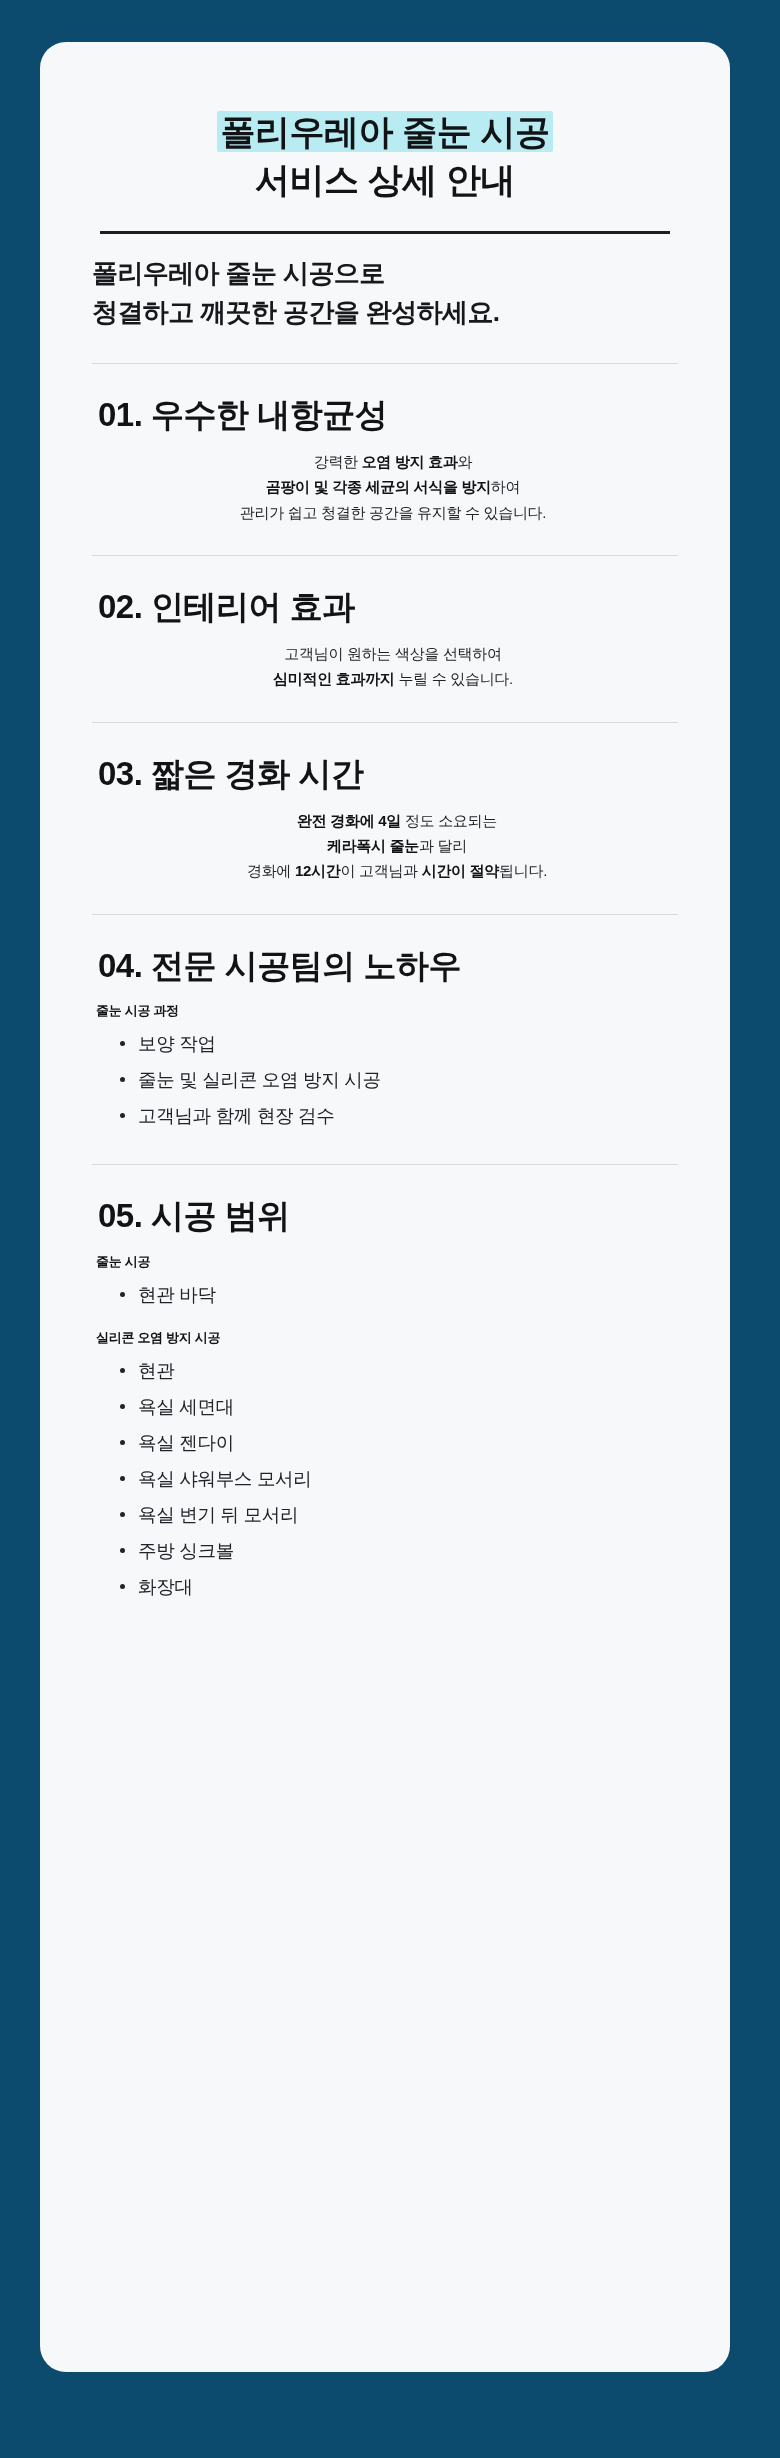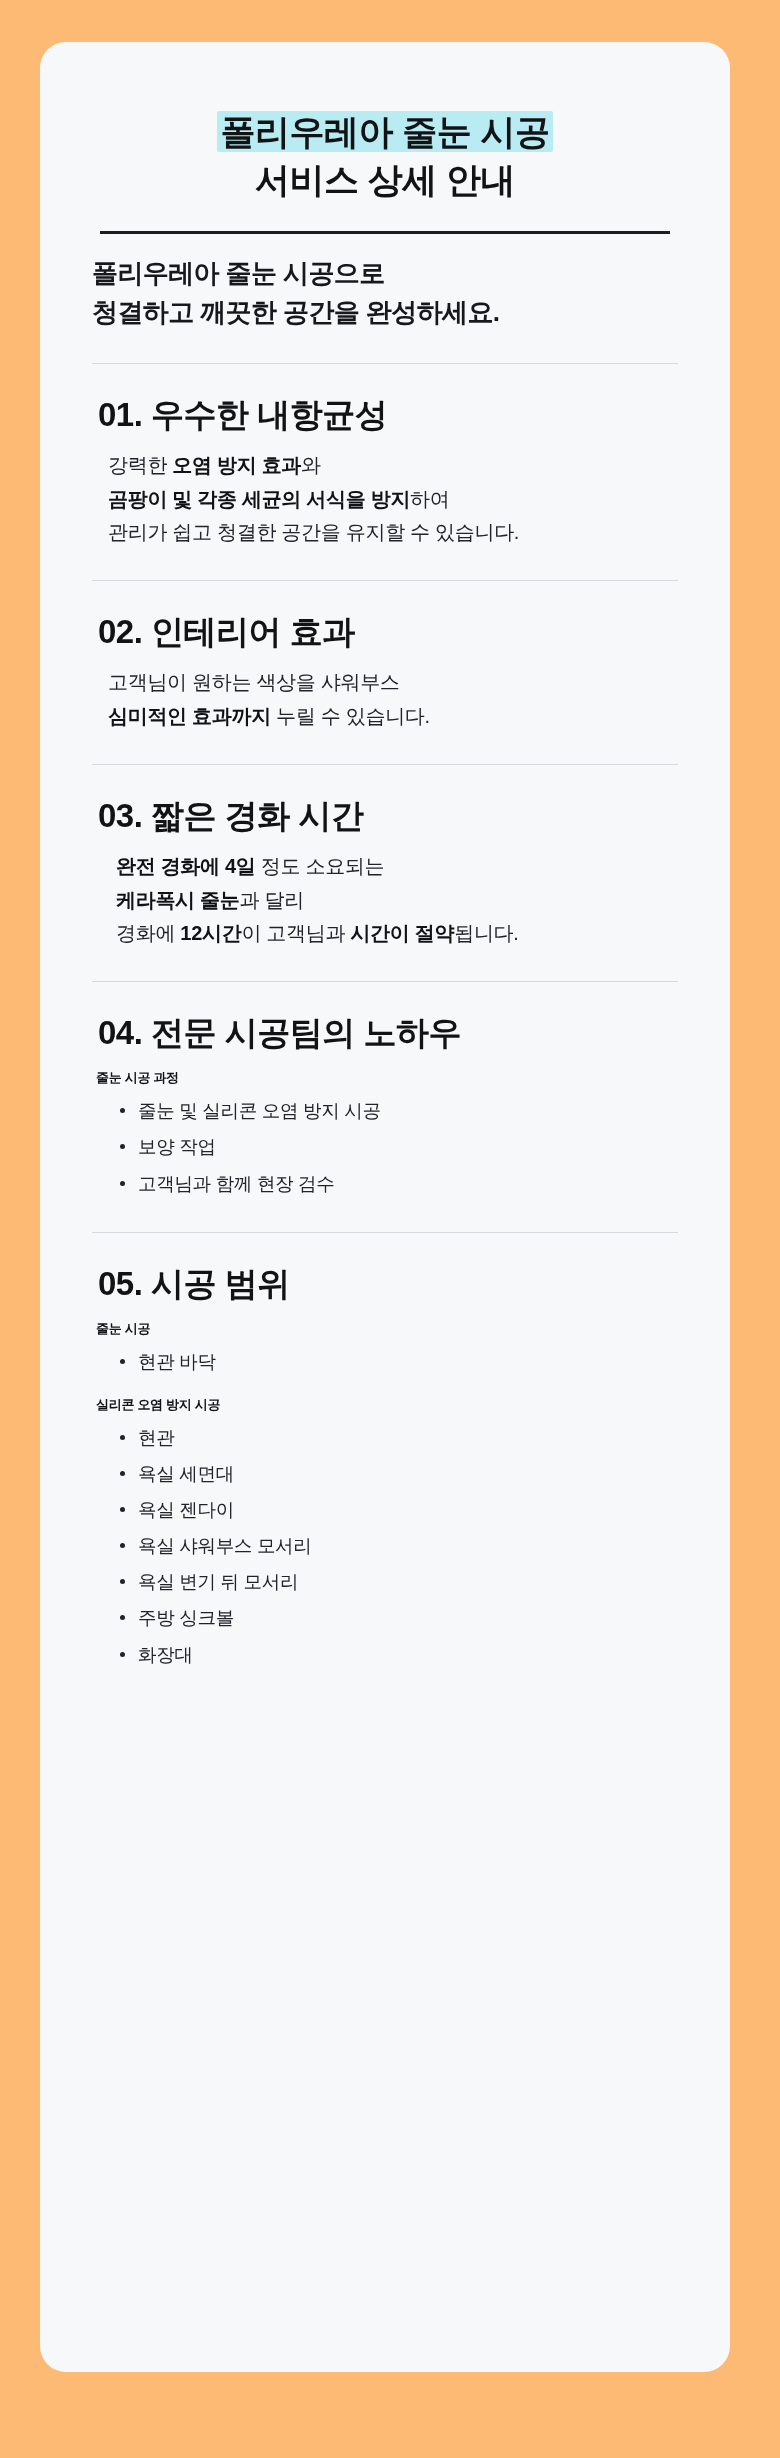--- a/index.html
+++ b/index.html
@@ -10,21 +10,21 @@
     width: 780px;
     height: 2458px;
     background: #a9e0ea;
     font-family: "Liberation Sans", sans-serif;
     -webkit-font-smoothing: antialiased;
   }
   .page {
     position: relative;
     width: 780px;
     height: 2458px;
-    background: #fdba74;
+    background: #0c4a6e;
     box-sizing: border-box;
     padding: 42px 50px 56px 40px;
   }
   .card {
     background: #f7f8f9;
     border-radius: 26px;
     width: 100%;
     min-height: 2330px;
     box-sizing: border-box;
     padding: 44px 52px 60px 52px;
@@ -75,25 +75,26 @@
   }
   .sec-heading {
     font-size: 33px;
     font-weight: bold;
     color: #111315;
     letter-spacing: -0.5px;
     margin: 0 0 4px 6px;
     line-height: 1.5;
   }
   .sec-body {
-    font-size: 20px;
+    font-size: 15px;
     color: #20242a;
     line-height: 1.68;
     margin: 10px 0 26px 16px;
     letter-spacing: -0.3px;
+    text-align: center;
   }
   .sec-body.tight {
     margin-left: 24px;
   }
   .sec-body b {
     font-weight: bold;
     color: #101215;
   }
 
   .sub-label {
@@ -161,21 +162,21 @@
         </div>
       </div>
     </div>
 
     <hr class="sec-rule">
 
     <div class="section">
       <div class="sec-heading">02. 인테리어 효과</div>
       <div class="sec-body">
         <div>
-          <span>고객님이 원하는 색상을 샤워부스</span>
+          <span>고객님이 원하는 색상을 선택하여</span>
         </div>
         <div>
           <b>심미적인 효과까지</b><span> 누릴 수 있습니다.</span>
         </div>
       </div>
     </div>
 
     <hr class="sec-rule">
 
     <div class="section">
@@ -192,22 +193,22 @@
         </div>
       </div>
     </div>
 
     <hr class="sec-rule">
 
     <div class="section">
       <div class="sec-heading">04.  전문 시공팀의 노하우</div>
       <div class="sub-label">줄눈 시공 과정</div>
       <ul class="bullets">
+        <li>보양 작업</li>
         <li>줄눈 및 실리콘 오염 방지 시공</li>
-        <li>보양 작업</li>
         <li>고객님과 함께 현장 검수</li>
       </ul>
     </div>
 
     <hr class="sec-rule">
 
     <div class="section">
       <div class="sec-heading">05. 시공 범위</div>
 
       <div class="sub-label">줄눈 시공</div>

